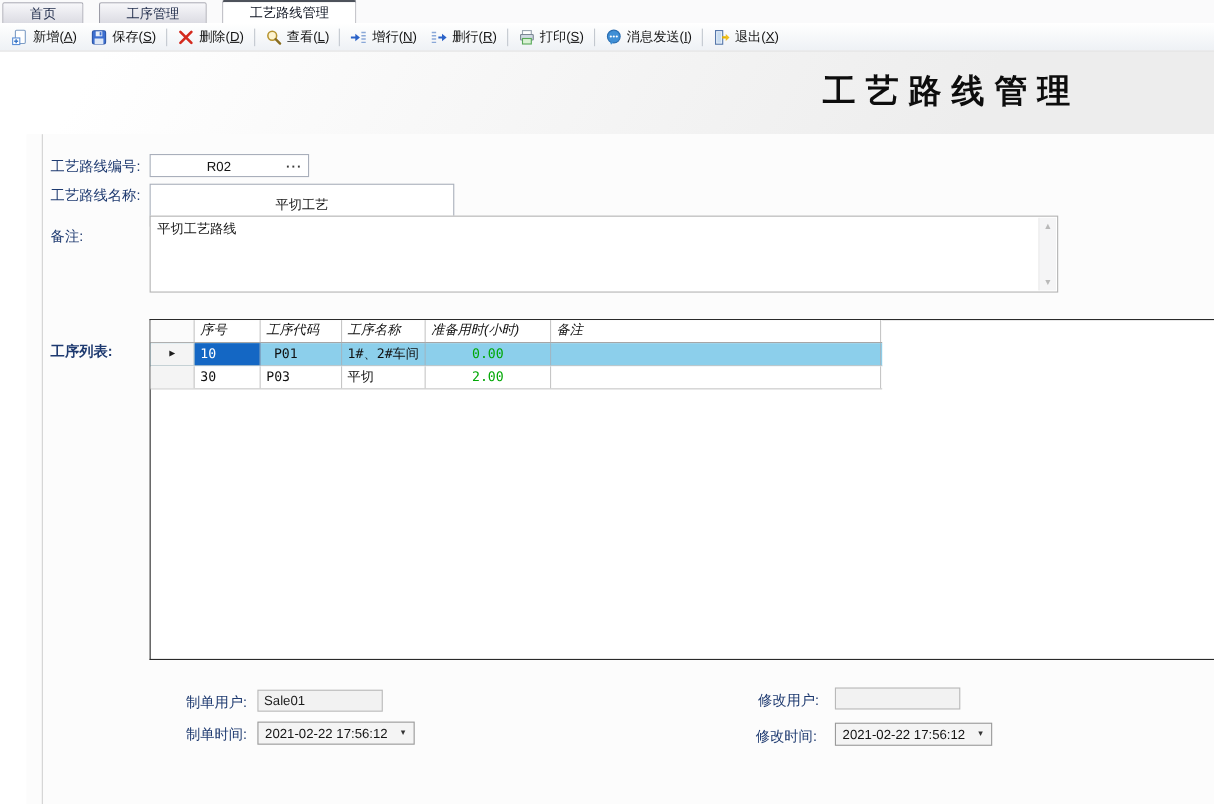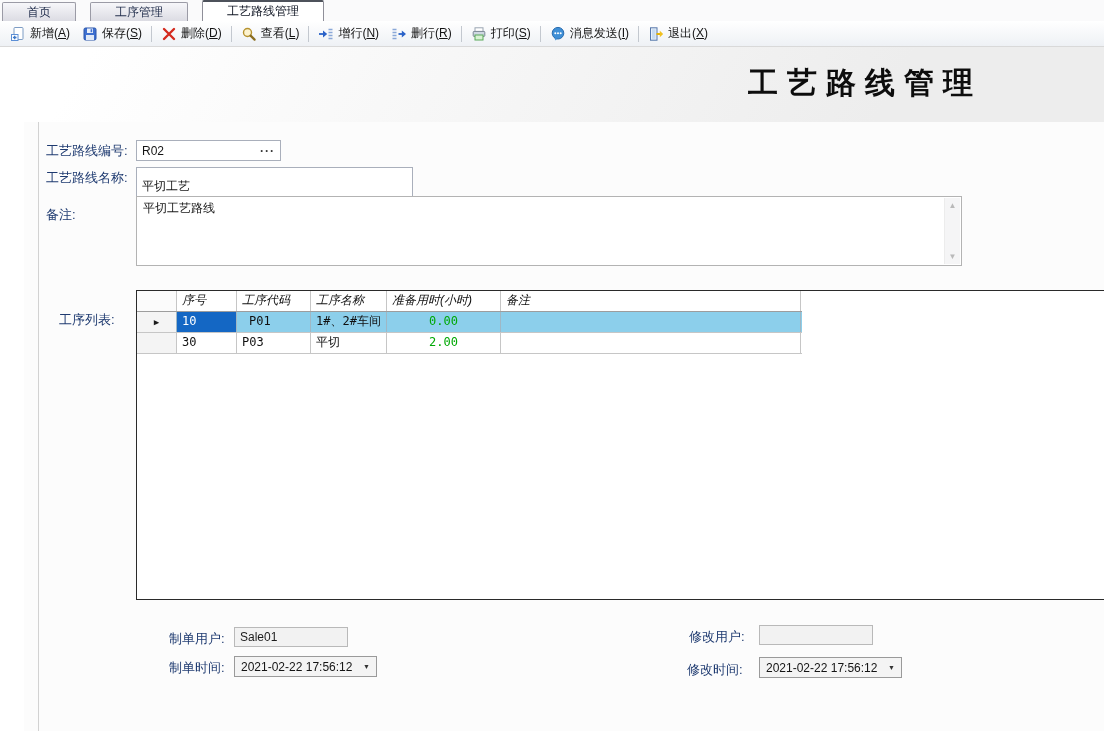--- a/index.html
+++ b/index.html
@@ -37,21 +37,21 @@
     font-size:30px; letter-spacing:9px; color:#0d0d0d; white-space:nowrap; }
 
   
   .content { position:absolute; left:0; top:122px; right:0; bottom:0; background:#fcfcfc;margin-left:24px; }
   .panel-edge { position:absolute; left:14px; top:0; bottom:0; width:1px; background:#d2d2d2; }
 
   .flabel { position:absolute; font-size:13px; color:#1e3a70; white-space:nowrap; }
 
   .textbox { position:absolute; background:#fff; border:1px solid #a9afbb;
     font-size:12px; color:#151515; display:flex; align-items:center; padding:0 5px; }
-  .textbox .val { flex:1; overflow:hidden; white-space:nowrap; }
+  .textbox .val { flex:1; overflow:hidden; white-space:nowrap;text-align:center; }
   .lookup { color:#3a3a3a; font-weight:bold; letter-spacing:1px; cursor:pointer; padding-left:4px; }
 
   .remarkbox { position:absolute; background:#fff; border:1px solid #b3b3b3; }
   .remarkbox .rtext { position:absolute; left:0; top:0; right:18px; bottom:0;
     padding:3px 6px; font-size:12px; color:#161616; }
   .vscroll { position:absolute; right:1px; top:1px; bottom:1px; width:16px;
     background:#f5f5f6; border-left:1px solid #ececec; display:flex;
     flex-direction:column; justify-content:space-between; align-items:center;
     padding:3px 0; font-size:8px; color:#b9b9b9; }
 
@@ -210,21 +210,21 @@
 
     <div class="flabel" style="left:22px; top:84px;">备注:</div>
     <div class="remarkbox" style="left:112px; top:74px; width:826px; height:70px;">
       <div class="rtext">平切工艺路线</div>
       <div class="vscroll">
         <span>▲</span>
         <span>▼</span>
       </div>
     </div>
 
-    <div class="flabel" style="left:35px; top:189px;">工序列表:</div>
+    <div class="flabel" style="left:22px; top:189px;font-weight:bold;">工序列表:</div>
     <div class="grid">
         <div class="g-row header">
           <div class="g-cell sel" style="width: 40px;"></div>
           <div class="g-cell" style="width: 60px;">序号</div>
           <div class="g-cell" style="width: 74px;">工序代码</div>
           <div class="g-cell" style="width: 76px;">工序名称</div>
           <div class="g-cell" style="width: 114px;">准备用时(小时)</div>
           <div class="g-cell" style="width: 300px;">备注</div>
         </div>
         <div class="g-row selected">

